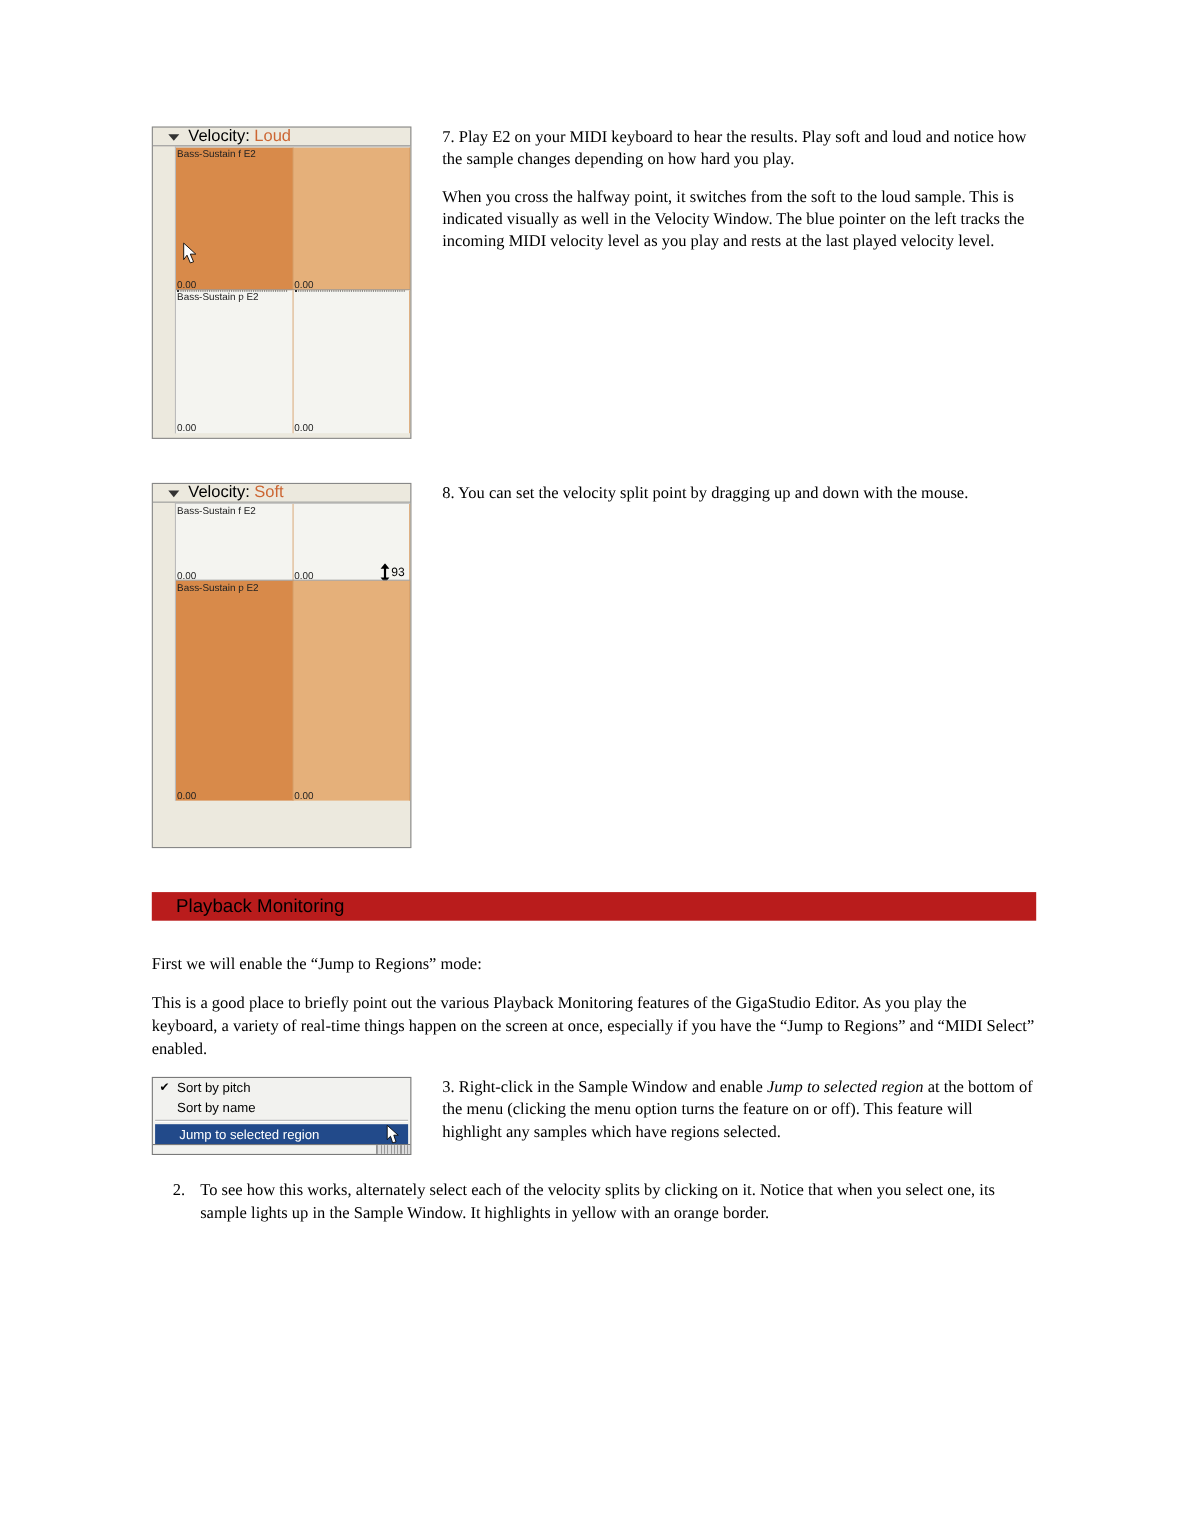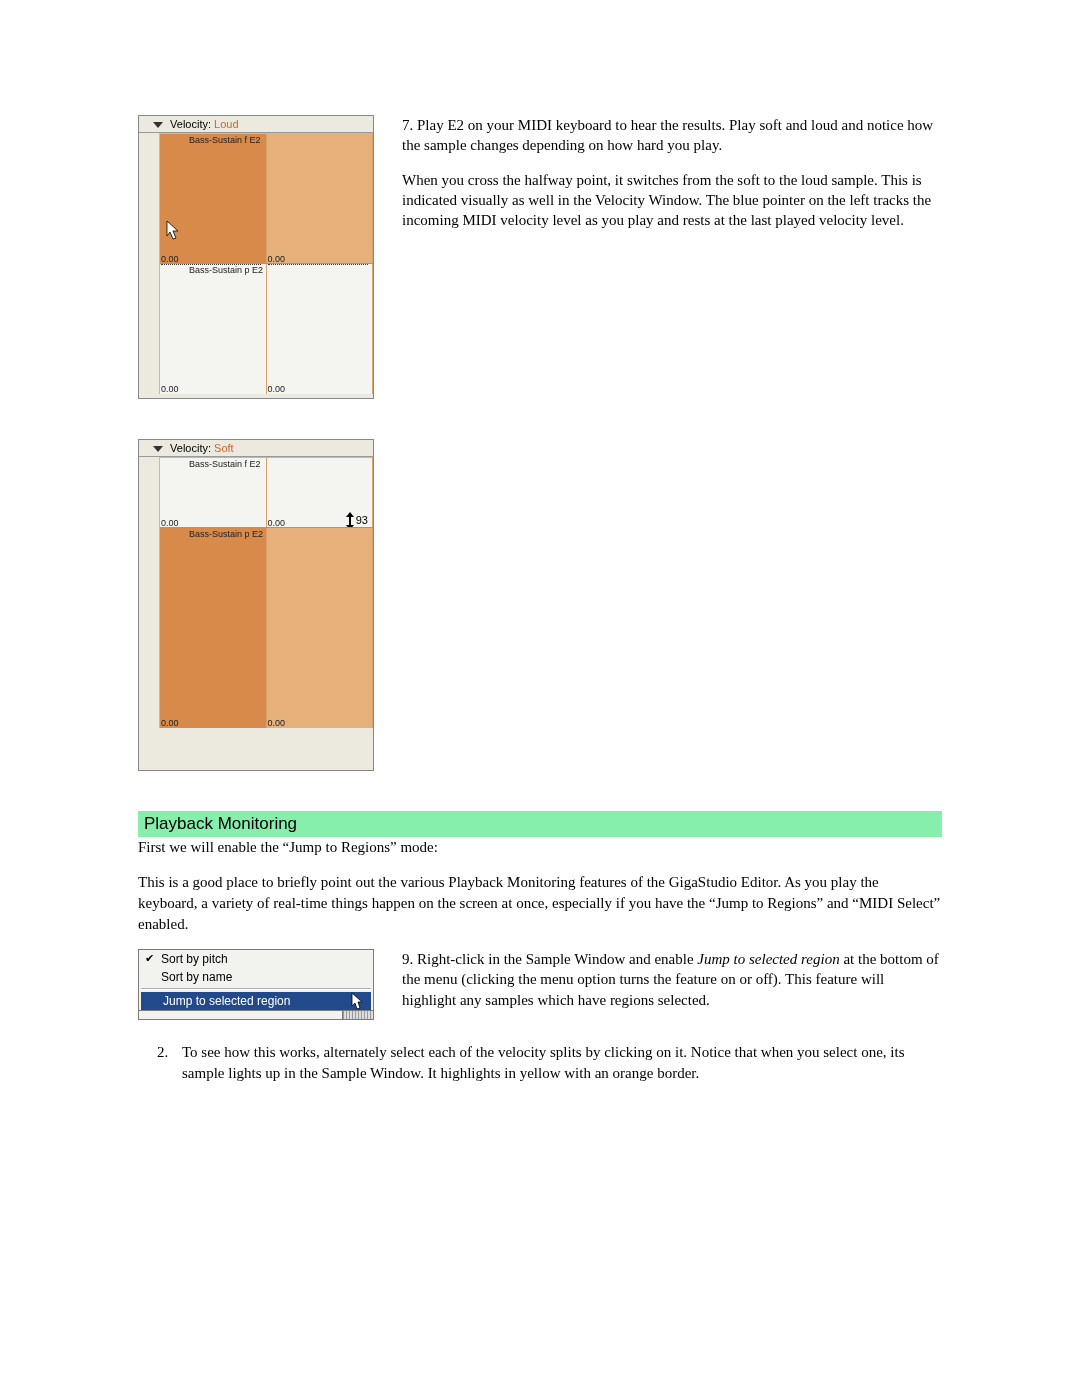--- a/index.html
+++ b/index.html
@@ -31,21 +31,21 @@
     background: #ece9de;
     box-sizing: border-box;
     position: relative;
   }
   .velocity-bar {
     position: relative;
     height: 16px;
     border-bottom: 1px solid #999;
     padding-left: 14px;
     font-family: Arial, sans-serif;
-    font-size: 11px;
+    font-size: 15px;
     line-height: 16px;
   }
   .velocity-bar .tri {
     display: inline-block;
     width: 0; height: 0;
     border-left: 5px solid transparent;
     border-right: 5px solid transparent;
     border-top: 6px solid #333;
     margin-right: 4px;
     position: relative;
@@ -83,21 +83,20 @@
     position: relative;
     box-sizing: border-box;
     border-right: 1px solid #d8a06a;
   }
   .sample-label {
     position: absolute;
     top: 1px; left: 1px;
     font-size: 9px;
     color: #222;
     z-index: 2;
-    margin-left: 28px;
   }
   .orange-dark { background: #d88a4a; }
   .orange-light { background: #e5b07a; }
   .val-line {
     position: absolute;
     bottom: 0;
     left: 0;
     font-size: 9px;
     color: #222;
     z-index: 2;
@@ -115,26 +114,26 @@
     font-size: 11px;
     font-family: Arial, sans-serif;
   }
   .drag-cursor svg { display:inline-block; vertical-align: middle;}
   .para-col {
     flex: 1;
     line-height: 1.35;
   }
   .para-col p { margin: 0 0 14px 0; }
   .section-heading {
-    background: #86efac;
+    background: #b91c1c;
     font-family: Arial, Helvetica, sans-serif;
     font-size: 17px;
     font-weight: normal;
-    padding: 3px 6px;
-    margin: 16px 0 0 0;
+    padding: 3px 22px;
+    margin: 16px 0 30px 0;
   }
   .body-p {
     margin: 0 0 14px 0;
     line-height: 1.4;
   }
   .menu-fig {
     flex: 0 0 236px;
   }
   .menu-border {
     border: 1px solid #7a7a7a;
@@ -280,20 +279,21 @@
               <div class="val-line dotted" style="left:1px;">0.00</div>
             </div>
             <div class="sample-col orange-light">
               <div class="val-line dotted" style="left:1px;">0.00</div>
             </div>
           </div>
         </div>
       </div>
     </div>
     <div class="para-col">
+      <p>8. You can set the velocity split point by dragging up and down with the mouse.</p>
     </div>
   </div>
 
   <div class="section-heading">Playback Monitoring</div>
 
   <p class="body-p">First we will enable the “Jump to Regions” mode:</p>
   <p class="body-p">This is a good place to briefly point out the various Playback Monitoring features of the GigaStudio Editor.  As you play the keyboard, a variety of real-time things happen on the screen at once, especially if you have the “Jump to Regions” and “MIDI Select” enabled.</p>
 
   <div class="row" style="margin-bottom:18px;">
     <div class="menu-fig">
@@ -312,21 +312,21 @@
             <polygon points="1,1 1,14 4,11 6,17 9,16 7,10 11,10" fill="#fff" stroke="#000" stroke-width="0.8"></polygon>
           </svg>
         </div>
         <div class="menu-bottom-strip">
           <div class="right-chunk"></div>
         </div>
       </div>
     </div>
     <div class="para-col">
       <p>
-        <span>9. Right-click in the Sample Window and enable </span><em>Jump to selected region</em><span> at the bottom of the menu (clicking the menu option turns the feature on or off). This feature will highlight any samples which have regions selected.</span>
+        <span>3. Right-click in the Sample Window and enable </span><em>Jump to selected region</em><span> at the bottom of the menu (clicking the menu option turns the feature on or off). This feature will highlight any samples which have regions selected.</span>
       </p>
     </div>
   </div>
 
   <ol class="steps" start="2">
     <li>To see how this works, alternately select each of the velocity splits by clicking on it. Notice that when you select one, its sample lights up in the Sample Window.  It highlights in yellow with an orange border.</li>
   </ol>
 
 
 </div>

